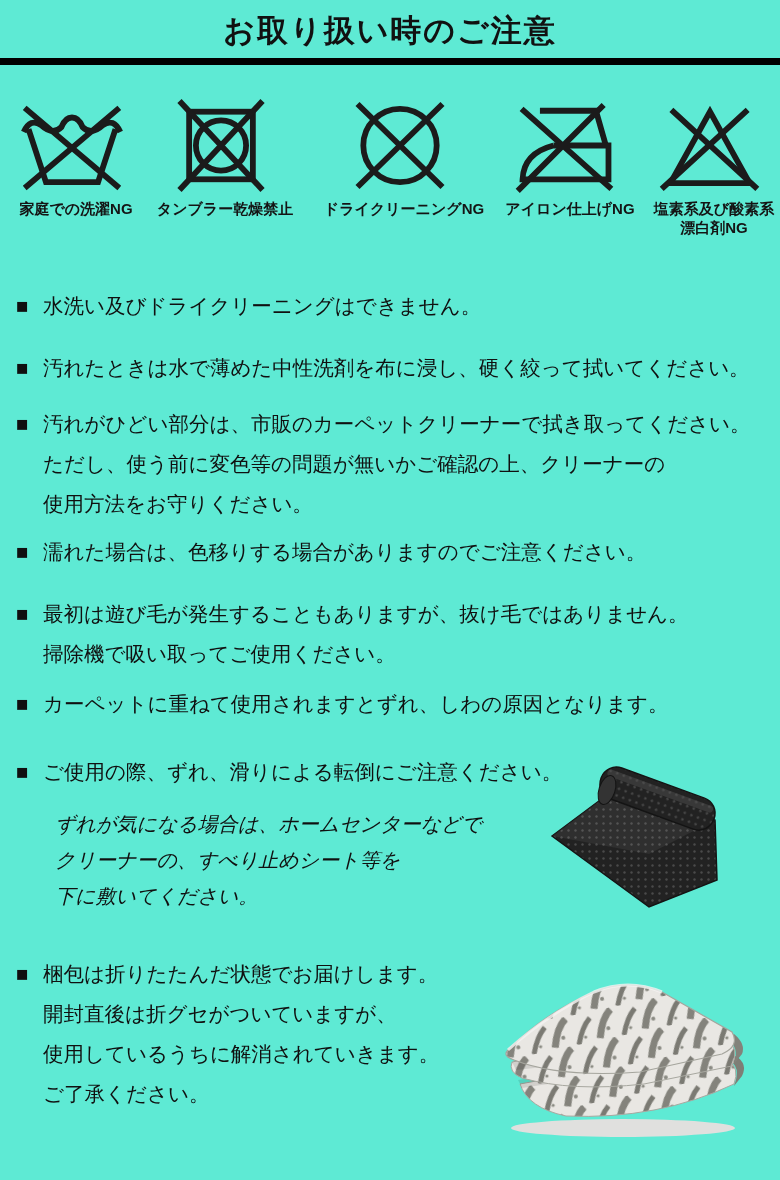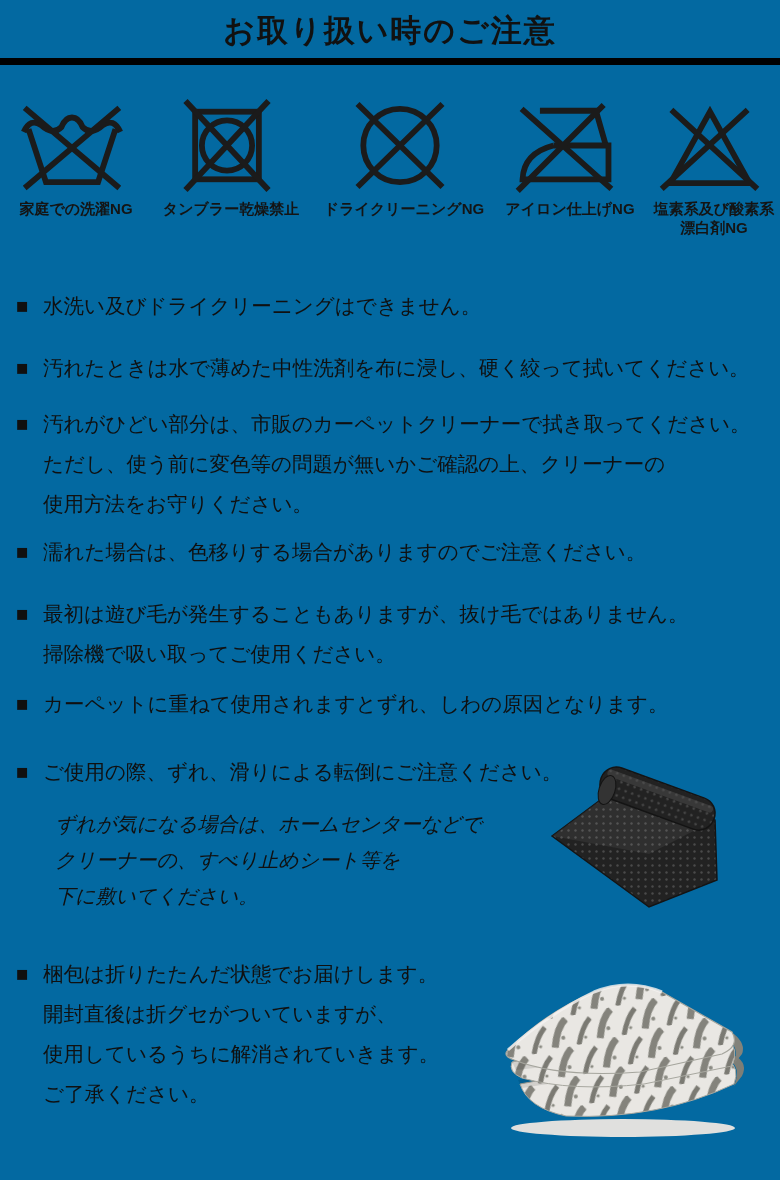--- a/index.html
+++ b/index.html
@@ -1,20 +1,20 @@
 <!DOCTYPE html>
 <html><head>
 <meta charset="utf-8">
 <style>
   html,body{margin:0;padding:0;background:#ffffff;}
   .page{
     position:relative;
     width:780px;height:1180px;
     margin:0 auto;
-    background:#0369a1;
+    background:#5eead4;
     font-family:"Liberation Sans","DejaVu Sans",sans-serif;
     color:#111111;
     overflow:hidden;
   }
   .title{
     position:absolute;top:10px;left:0;width:100%;
     text-align:center;
     font-size:31px;font-weight:bold;letter-spacing:2px;
     color:#111111;white-space:nowrap;
   }
@@ -64,21 +64,21 @@
     <span>
       <svg width="112" height="97" viewBox="0 0 116 100">
         <path class="icon-stroke" d="M8,36 Q15,21 26,29 Q38,40 47,31 Q51,21 58,21 Q65,21 69,31 Q78,40 90,29 Q101,21 108,36"></path>
         <path class="icon-stroke" d="M13,33 L31,88 L85,88 L103,33"></path>
         <path class="icon-stroke" d="M9,11 L107,94 M107,11 L9,94"></path>
       </svg>
     </span>
     <div class="sym-label">家庭での洗濯NG</div>
   </div>
 
-  <div class="sym-col" style="left:142px;">
+  <div class="sym-col" style="left:136px;">
     <span>
       <svg width="112" height="97" viewBox="0 0 116 100">
         <rect class="icon-stroke" x="25" y="15" width="66" height="70"></rect>
         <circle class="icon-stroke" cx="58" cy="50" r="26"></circle>
         <path class="icon-stroke" d="M15,4 L101,96 M101,4 L15,96"></path>
       </svg>
     </span>
     <div class="sym-label">タンブラー乾燥禁止</div>
   </div>
 

